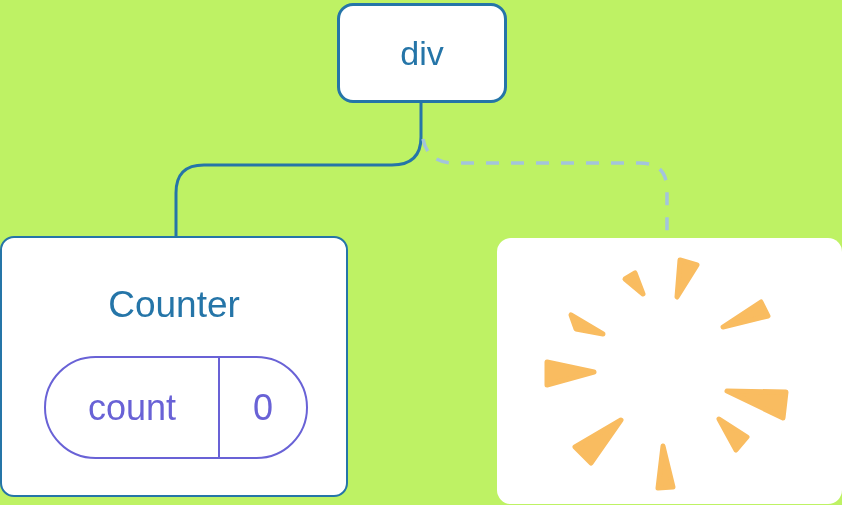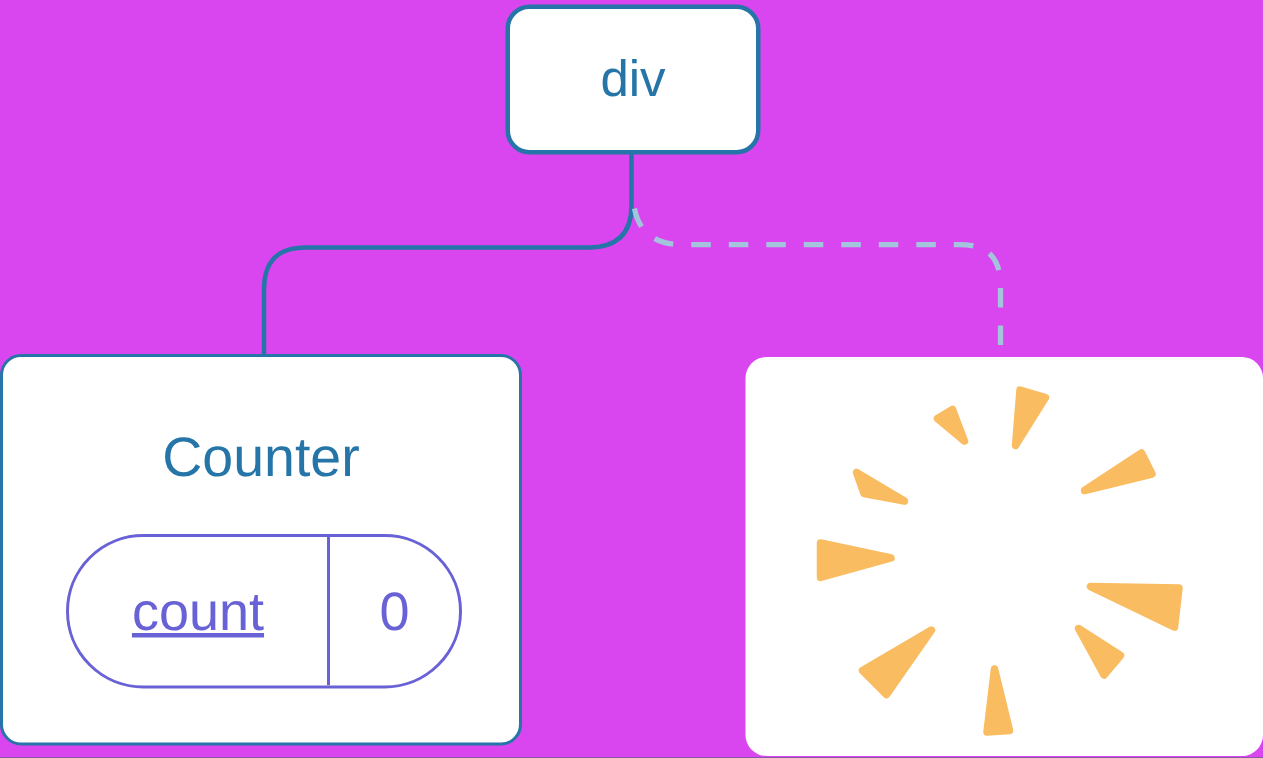--- a/index.html
+++ b/index.html
@@ -5,21 +5,21 @@
   html, body {
     margin: 0;
     padding: 0;
     background: #4C6972;
     font-family: "Liberation Sans", sans-serif;
   }
   .canvas {
     position: relative;
     width: 842px;
     height: 505px;
-    background: #d946ef;
+    background: #bef264;
     overflow: hidden;
   }
   .edges {
     position: absolute;
     left: 0; top: 0;
     width: 842px; height: 505px;
     pointer-events: none;
   }
   .node-root {
     position: absolute;
@@ -66,21 +66,20 @@
     align-items: stretch;
     overflow: hidden;
     color: #6962D6;
     font-size: 36px;
   }
   .pill-key {
     width: 172px;
     display: flex;
     align-items: center;
     justify-content: center;
-    text-decoration: underline;
   }
   .pill-divider {
     width: 0px;
     border-left: 2px solid #6962D6;
   }
   .pill-value {
     flex: 1;
     display: flex;
     align-items: center;
     justify-content: center;

